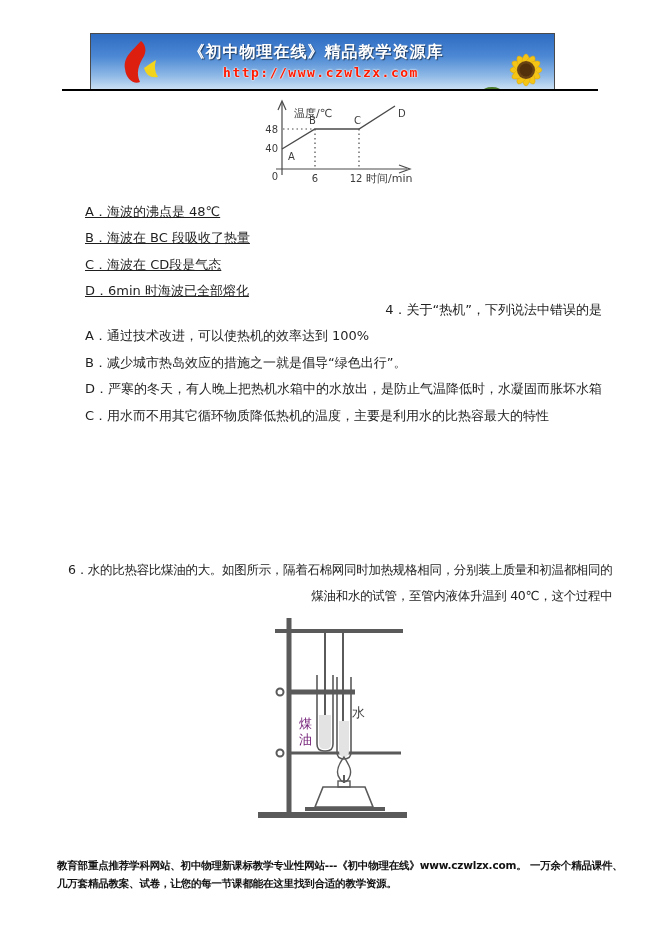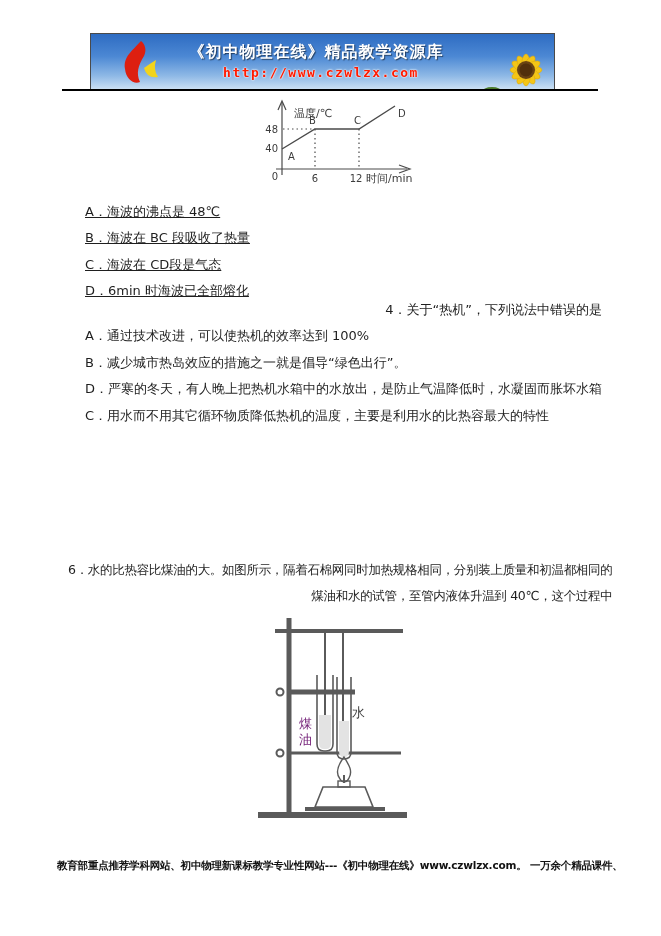--- a/index.html
+++ b/index.html
@@ -166,15 +166,16 @@
       <path d="M60 192 L68 172 L110 172 L118 192 Z" stroke-width="1.6"></path>
       <line x1="50" y1="194" x2="130" y2="194" stroke-width="4"></line>
       <line x1="3" y1="200" x2="152" y2="200" stroke-width="6"></line>
     </g>
   </svg>
   <div class="tube-label-left">煤油</div>
   <div class="tube-label-right">水</div>
 
   <div class="footer">
     <div>教育部重点推荐学科网站、初中物理新课标教学专业性网站---《初中物理在线》www.czwlzx.com。 一万余个精品课件、</div>
+    <div>几万套精品教案、试卷，让您的每一节课都能在这里找到合适的教学资源。</div>
   </div>
 
 </div>
 
 </body></html>

